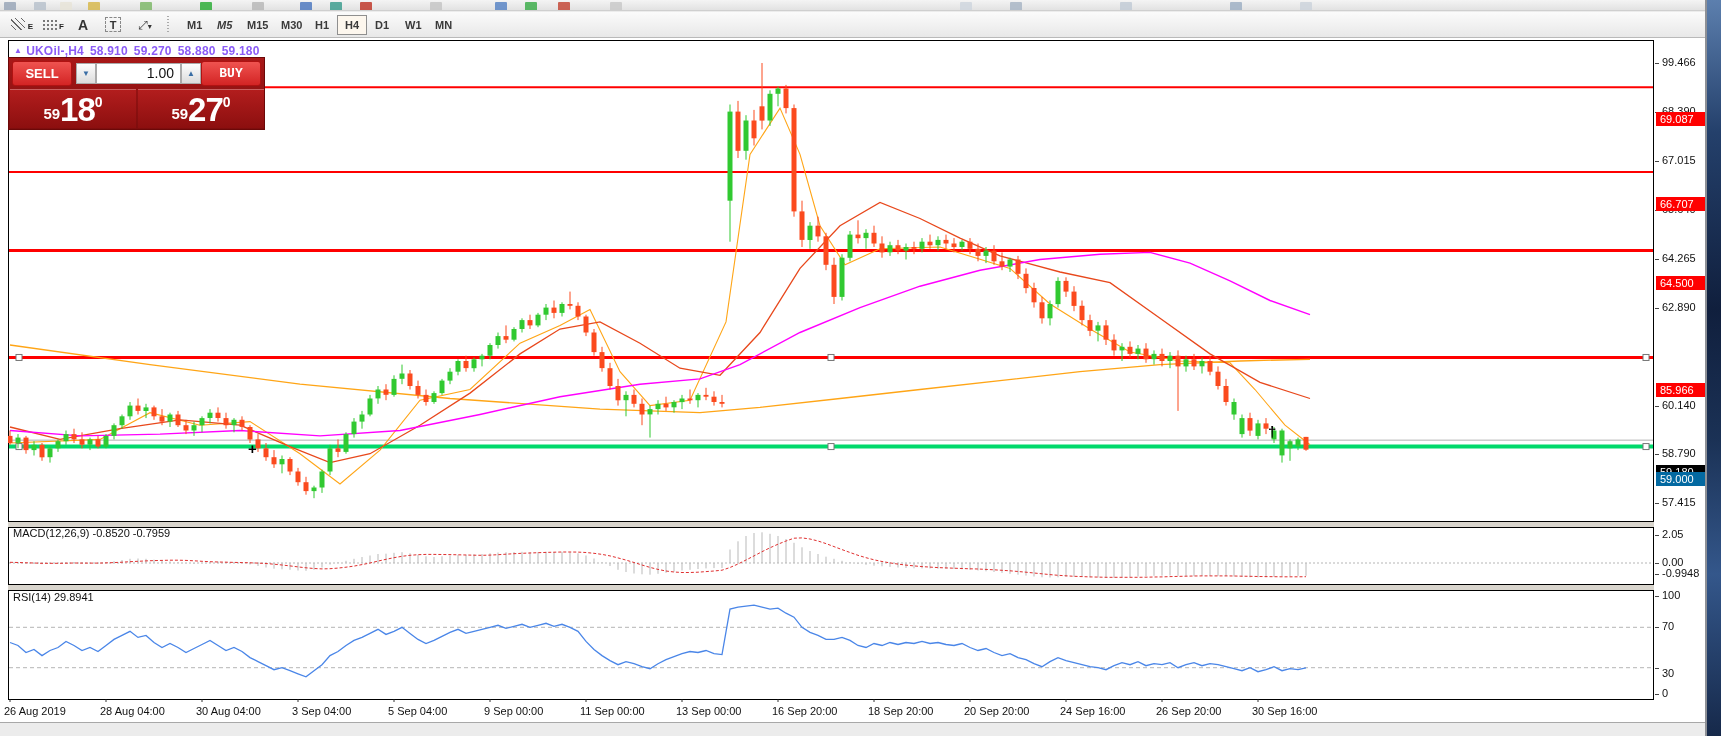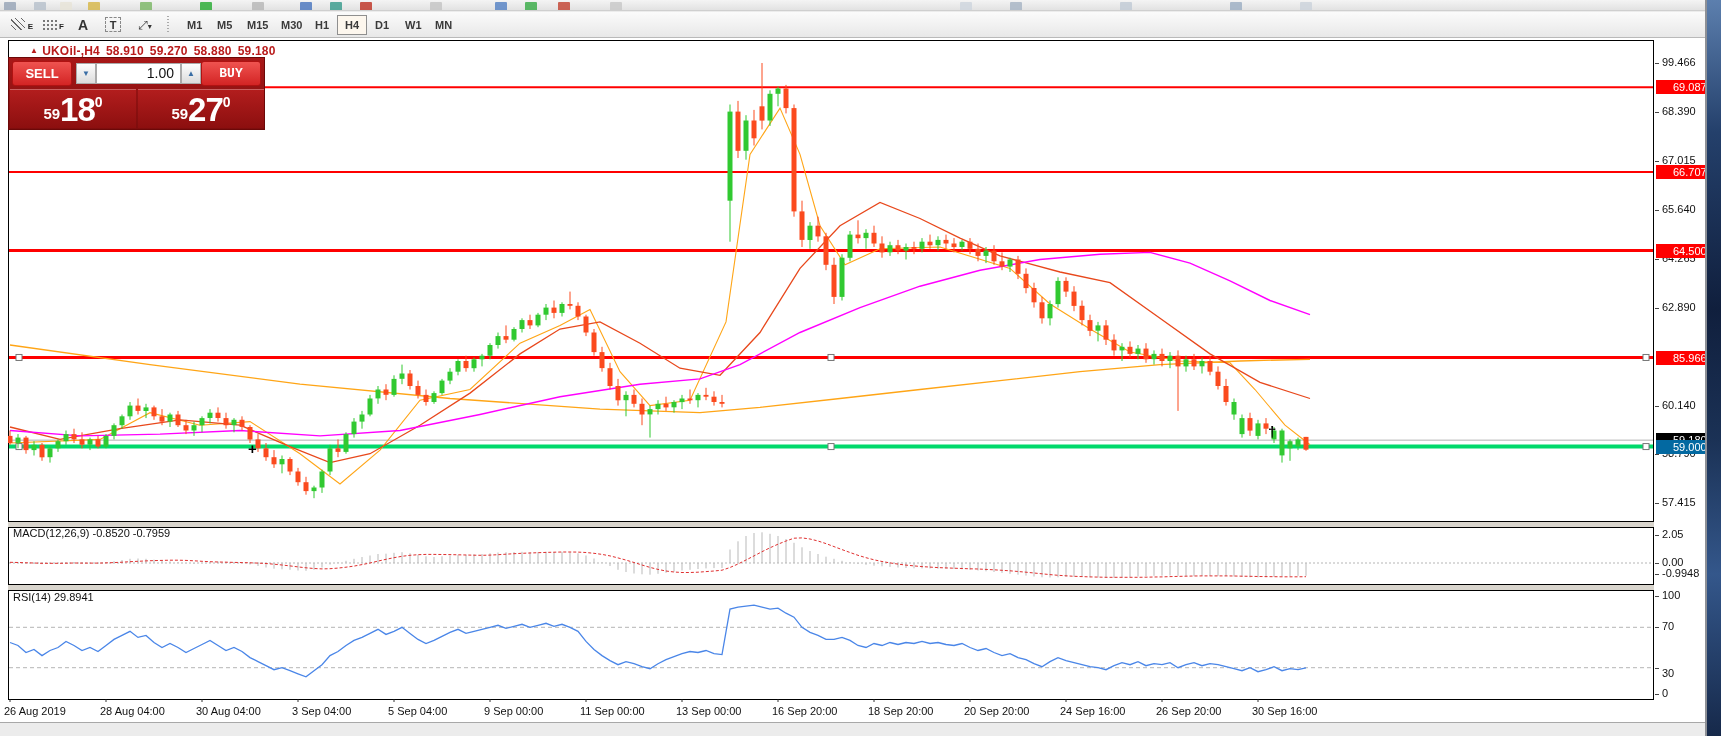--- a/index.html
+++ b/index.html
@@ -28,22 +28,22 @@
   .sep { position:absolute; top:4px; width:5px; height:18px;
     background:repeating-linear-gradient(180deg,#aaa 0 1px,transparent 1px 3px); background-size:2px 3px; background-repeat:repeat-y; }
   .tf { position:absolute; top:3px; height:20px; padding:0 7px; font-size:11px; font-weight:bold;
     color:#3a3a3a; line-height:19px; border:1px solid transparent; cursor:default; }
   .tf.active { background:#fdf7ee; border:1px solid #8f8f8f; }
 
   
   #chart-area { position:absolute; left:0; top:38px; width:1707px; height:684px; background:#fff; }
   #plot-svg { position:absolute; left:8px; top:2px; }
 
-  #chart-title { position:absolute; left:14px; top:6px; font-size:12px; font-weight:bold; color:#b91c1c;
-    letter-spacing:.2px; white-space:nowrap;margin-left:16px; }
+  #chart-title { position:absolute; left:14px; top:6px; font-size:12px; font-weight:bold; color:#8b5cf6;
+    letter-spacing:.2px; white-space:nowrap; }
   #chart-title .tri { font-size:8px; vertical-align:2px; margin-right:4px; }
   #chart-title span { margin-right:6px; }
 
   
   #trade-widget { position:absolute; left:8px; top:19px; width:257px; height:73px;
     background:linear-gradient(180deg,#a81818,#7e0d0d); border:1px solid #6c0808; }
   .tw-btn { position:absolute; top:3px; height:25px; width:60px; text-align:center; color:#fff;
     font-size:13px; font-weight:bold; line-height:24px; border-radius:3px;
     background:linear-gradient(180deg,#ef5350,#d32424); border:1px solid #b01212; cursor:pointer; }
   #sell-btn { left:3px; } #buy-btn { right:3px;font-family:Liberation Mono, monospace; }
@@ -64,21 +64,21 @@
     color:#fe1c1c; white-space:nowrap; letter-spacing:1px; }
 
   
   .ind-label { position:absolute; font-size:11px; color:#111; white-space:nowrap; }
 
   
   #price-axis { position:absolute; left:1655px; top:0; width:52px; height:684px; cursor:ns-resize; }
   .pa-label { position:absolute; left:7px; font-size:11px; color:#111; white-space:nowrap; }
   .pa-tick { position:absolute; left:0; width:4px; height:1px; background:#444; }
   .pa-chip { position:absolute; left:1px; width:50px; height:14px; font-size:11px; color:#fff;
-    line-height:14px; padding-left:17px; }
+    line-height:14px; padding-left:4px;margin-top:32px; }
   #time-axis { position:absolute; left:0; top:664px; width:1655px; height:20px; cursor:ew-resize; }
   .ta-label { position:absolute; top:3px; font-size:11px; color:#111; white-space:nowrap; }
 
   #win-bottom { position:absolute; left:0; top:722px; width:1707px; height:14px;
     background:#ececec; border-top:1px solid #a8a8a8; }
   #desktop-strip { position:absolute; left:1707px; top:0; width:14px; height:736px;
     background:linear-gradient(180deg,#5c7fae 0%,#24406b 18%,#101f3d 42%,#1b3256 60%,#34578b 78%,#16294a 100%); }
   #win-right-edge { position:absolute; left:1705px; top:0; width:2px; height:736px; background:#8d9096; }
 </style>
 </head>
@@ -118,21 +118,21 @@
         <span class="dots"></span>
         <span class="sub">F</span>
       </div>
       <div class="tool" style="left: 70px;"><span class="letter" style="font-size:14px;">A</span></div>
       <div class="tool" style="left: 101px;">
         <span class="tbox">T</span>
       </div>
       <div class="tool" style="left: 132px;"><span style="font-size:12px;">⤢</span><span style="font-size:8px;color:#333;">▾</span></div>
       <div class="sep" style="left: 167px;"></div>
       <div class="tf" style="left: 179px;">M1</div>
-      <div class="tf" style="left: 209px;">M5</div>
+      <div class="tf" style="left: 209px; font-style: italic;">M5</div>
       <div class="tf" style="left: 239px;">M15</div>
       <div class="tf" style="left: 273px;">M30</div>
       <div class="tf" style="left: 307px;">H1</div>
       <div class="tf active" style="left: 337px;">H4</div>
       <div class="tf" style="left: 367px;">D1</div>
       <div class="tf" style="left: 397px;">W1</div>
       <div class="tf" style="left: 427px;">MN</div>
     </div>
 
   <div id="chart-area">

